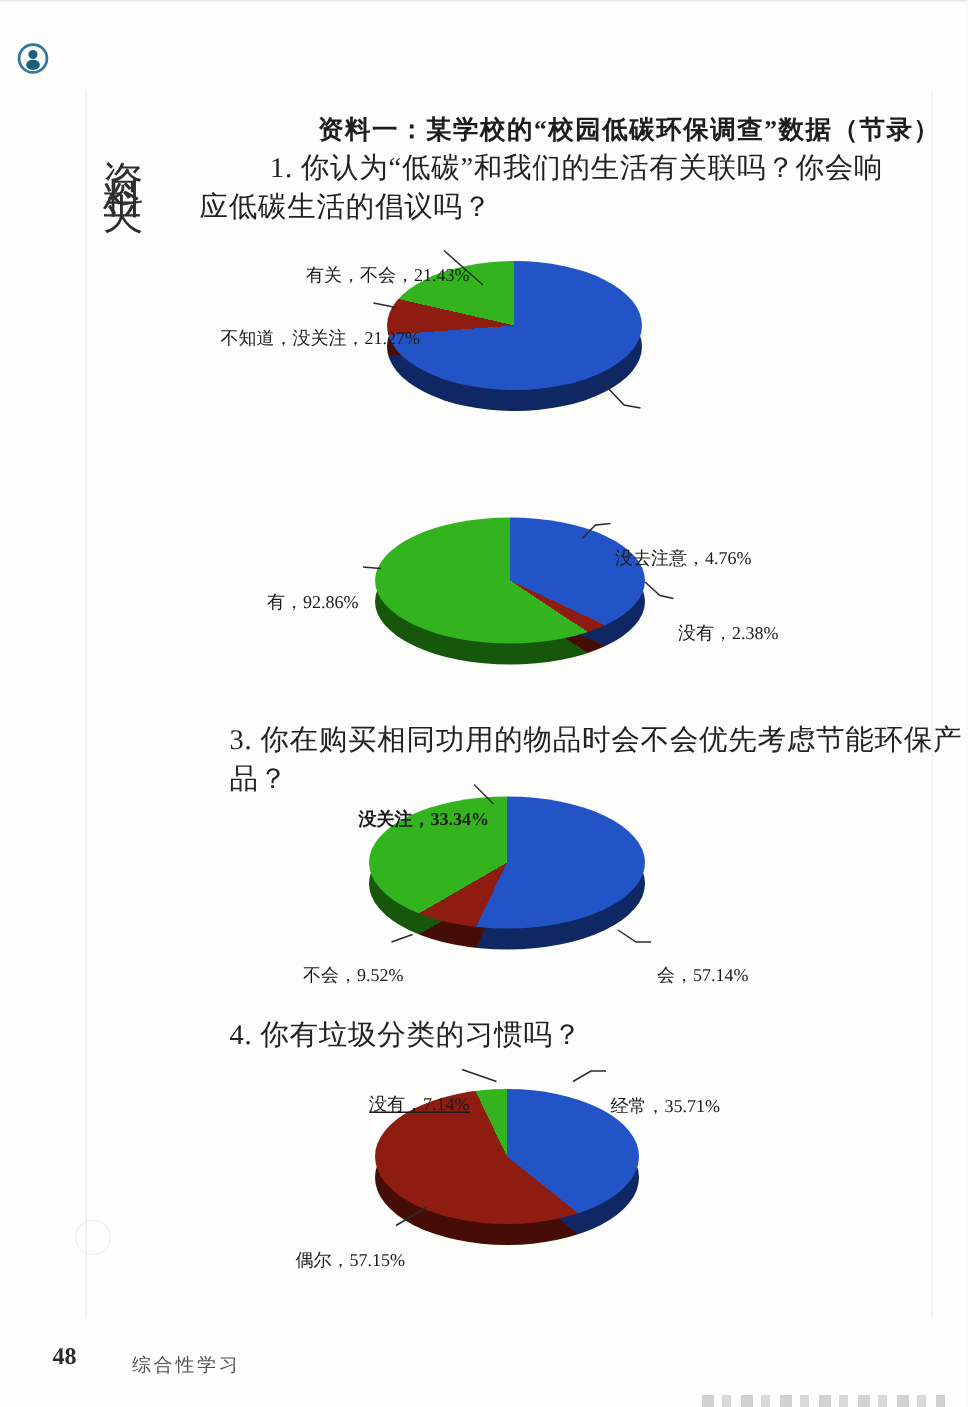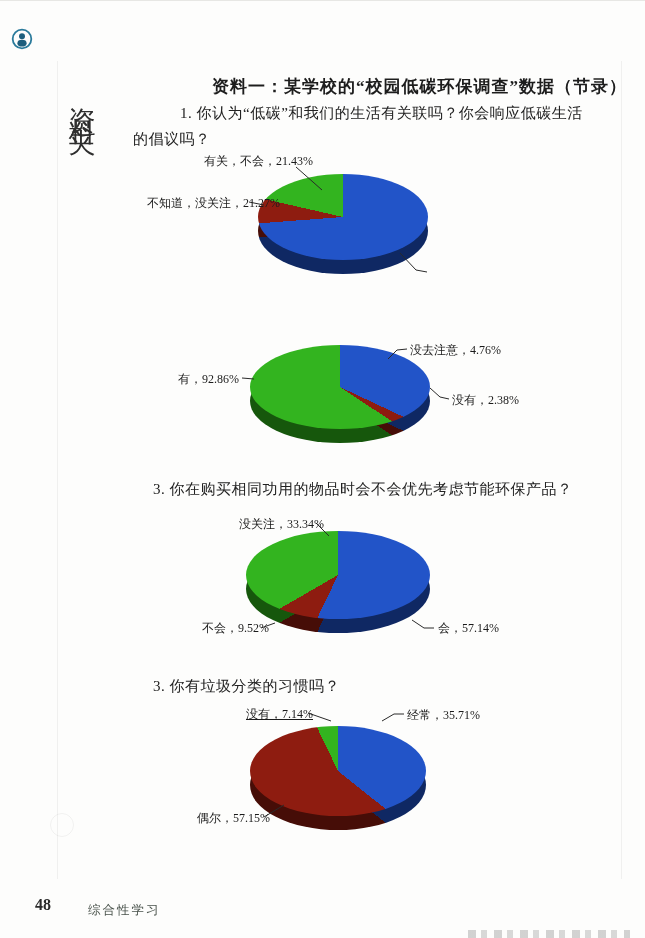--- a/index.html
+++ b/index.html
@@ -2,23 +2,23 @@
 <html><head>
 <meta charset="utf-8">
 <style>
   html,body{margin:0;padding:0;}
   body{background:#f4f4f2;font-family:"Liberation Serif","DejaVu Serif",serif;}
   .screen{position:relative;width:645px;height:938px;background:#fdfdfc;overflow:hidden;
           border-top:1px solid #e7e7e4;}
   .page-edge{position:absolute;width:1px;background:rgba(0,0,0,0.05);}
   .title{position:absolute;left:168px;top:74px;font-size:17px;font-weight:bold;color:#1d1d1d;
          letter-spacing:1px;white-space:nowrap;margin-left:44px;}
-  .question{position:absolute;font-size:15px;color:#222;letter-spacing:0.5px;}
+  .question{position:absolute;font-size:19px;color:#222;letter-spacing:0.5px;}
   .q-block{left:133px;top:99px;width:458px;line-height:26px;text-indent:47px;}
-  .label{position:absolute;font-size:12px;color:#1b1b1b;white-space:nowrap;}
+  .label{position:absolute;font-size:12px;color:#1b1b1b;white-space:nowrap;margin-top:22px;}
   .src-note{position:absolute;left:352px;top:826px;font-size:13.5px;color:#1b1b1b;white-space:nowrap;}
   .vertical-label{position:absolute;left:64px;top:84px;writing-mode:vertical-rl;
     font-size:27px;letter-spacing:11px;color:#2e2e2e;font-weight:500;}
   .pie3d{position:absolute;}
   .pie-rim{position:absolute;left:0;top:14px;width:100%;height:100%;border-radius:50%;
            filter:brightness(0.48) saturate(1.05);}
   .pie-top{position:absolute;left:0;top:0;width:100%;height:100%;border-radius:50%;}
   .overlay{position:absolute;left:0;top:0;pointer-events:none;}
   .footer-num{position:absolute;left:35px;top:895px;font-size:16px;font-weight:bold;color:#2b2b2b;}
   .footer-label{position:absolute;left:88px;top:901px;font-size:12.5px;color:#49524b;letter-spacing:2px;}
@@ -40,21 +40,21 @@
     <circle cx="11" cy="11" r="9.3" fill="none" stroke="#2a7a9b" stroke-width="1.8"></circle>
     <circle cx="11" cy="8.3" r="3" fill="#1d5e7d"></circle>
     <ellipse cx="11" cy="15.2" rx="4.6" ry="3.4" fill="#1d5e7d"></ellipse>
   </svg>
 
   <div class="vertical-label">资料夹</div>
 
   <div class="title">资料一：某学校的“校园低碳环保调查”数据（节录）</div>
   <div class="question q-block">1. 你认为“低碳”和我们的生活有关联吗？你会响应低碳生活的倡议吗？</div>
   <div class="question" style="left:153px;top:479px;">3. 你在购买相同功用的物品时会不会优先考虑节能环保产品？</div>
-  <div class="question" style="left:153px;top:676px;">3. 你有垃圾分类的习惯吗？</div>
+  <div class="question" style="left:153px;top:676px;">4. 你有垃圾分类的习惯吗？</div>
 
   <div class="pie3d" style="left:258px;top:173px;width:170px;height:86px;">
     <div class="pie-rim" style="background: conic-gradient(rgb(34, 84, 200) 0deg, rgb(34, 84, 200) 265.716deg, rgb(142, 28, 16) 265.716deg, rgb(142, 28, 16) 282.852deg, rgb(51, 180, 31) 282.852deg, rgb(51, 180, 31) 360deg);"></div>
     <div class="pie-top" style="background: conic-gradient(rgb(34, 84, 200) 0deg, rgb(34, 84, 200) 265.716deg, rgb(142, 28, 16) 265.716deg, rgb(142, 28, 16) 282.852deg, rgb(51, 180, 31) 282.852deg, rgb(51, 180, 31) 360deg);"></div>
   </div>
   <div class="pie3d" style="left:250px;top:344px;width:180px;height:84px;">
     <div class="pie-rim" style="background: conic-gradient(rgb(34, 84, 200) 0deg, rgb(34, 84, 200) 115.2deg, rgb(142, 28, 16) 115.2deg, rgb(142, 28, 16) 123.48deg, rgb(51, 180, 31) 123.48deg, rgb(51, 180, 31) 360deg);"></div>
     <div class="pie-top" style="background: conic-gradient(rgb(34, 84, 200) 0deg, rgb(34, 84, 200) 115.2deg, rgb(142, 28, 16) 115.2deg, rgb(142, 28, 16) 123.48deg, rgb(51, 180, 31) 123.48deg, rgb(51, 180, 31) 360deg);"></div>
   </div>
   <div class="pie3d" style="left:246px;top:530px;width:184px;height:88px;">
@@ -83,21 +83,21 @@
     </g>
   </svg>
 
   <div class="label" style="left:204px;top:152px;">有关，不会，21.43%</div>
   <div class="label" style="left:147px;top:194px;">不知道，没关注，21.27%</div>
 
   <div class="label" style="left:410px;top:341px;">没去注意，4.76%</div>
   <div class="label" style="left:178px;top:370px;">有，92.86%</div>
   <div class="label" style="left:452px;top:391px;">没有，2.38%</div>
 
-  <div class="label" style="left:239px;top:515px;">没关注，33.34%</div>
+  <div class="label" style="left:239px;top:515px;font-weight:bold;">没关注，33.34%</div>
   <div class="label" style="left:202px;top:619px;">不会，9.52%</div>
   <div class="label" style="left:438px;top:619px;">会，57.14%</div>
 
   <div class="label" style="left:246px;top:705px;text-decoration:underline;">没有，7.14%</div>
   <div class="label" style="left:407px;top:706px;">经常，35.71%</div>
   <div class="label" style="left:197px;top:809px;">偶尔，57.15%</div>
 
 
   <div class="stamp"></div>
   <div class="cut-watermark"></div>

